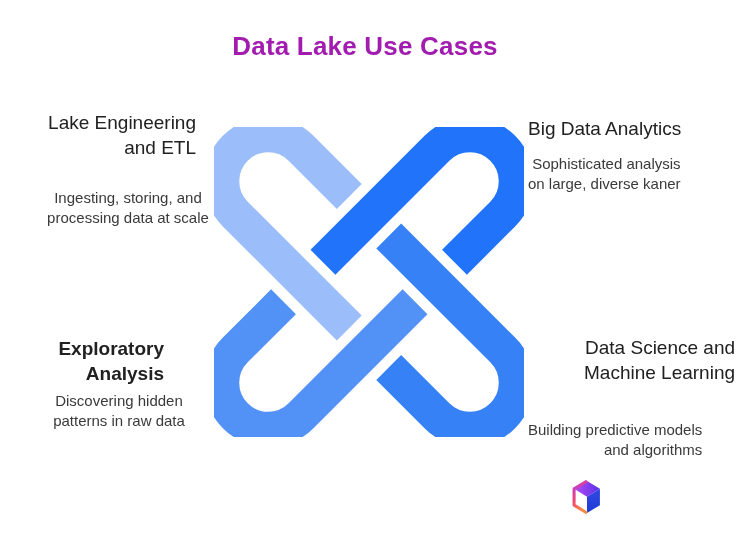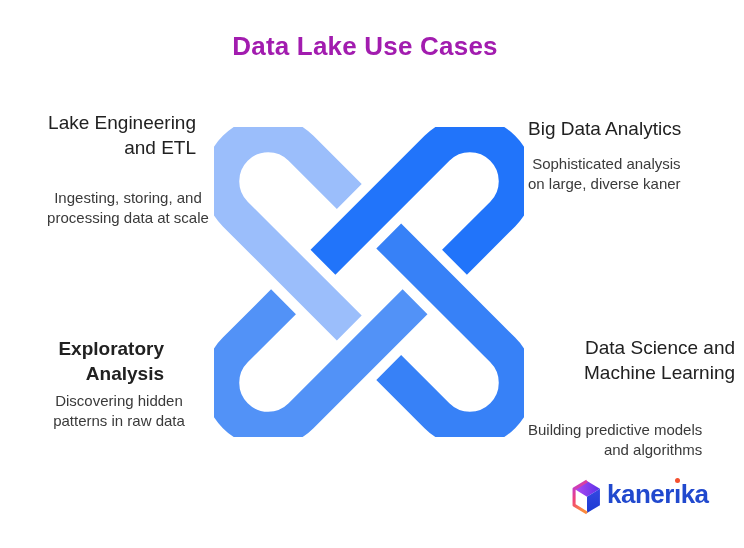--- a/index.html
+++ b/index.html
@@ -92,14 +92,13 @@
       <linearGradient id="gLeft" x1="0" y1="0" x2="0.4" y2="1">
         <stop offset="0" stop-color="#B23BE8"></stop>
         <stop offset="0.5" stop-color="#F0417A"></stop>
         <stop offset="1" stop-color="#FB8A3E"></stop>
       </linearGradient>
     </defs>
     <polygon points="50,8 88,31 50,54 12,31" fill="url(#gTop)"></polygon>
     <polygon points="88,31 88,79 50,102 50,54" fill="url(#gRight)"></polygon>
     <path d="M50 8 L12 31 L12 79 L50 102" fill="none" stroke="url(#gLeft)" stroke-width="9" stroke-linejoin="round"></path>
   </svg>
-  <div class="wordmark"><span>kaner</span><span class="i-wrap"><span>ı</span><span class="i-dot"></span></span><span>ka</span></div>
 </div>
 
 </body></html>

